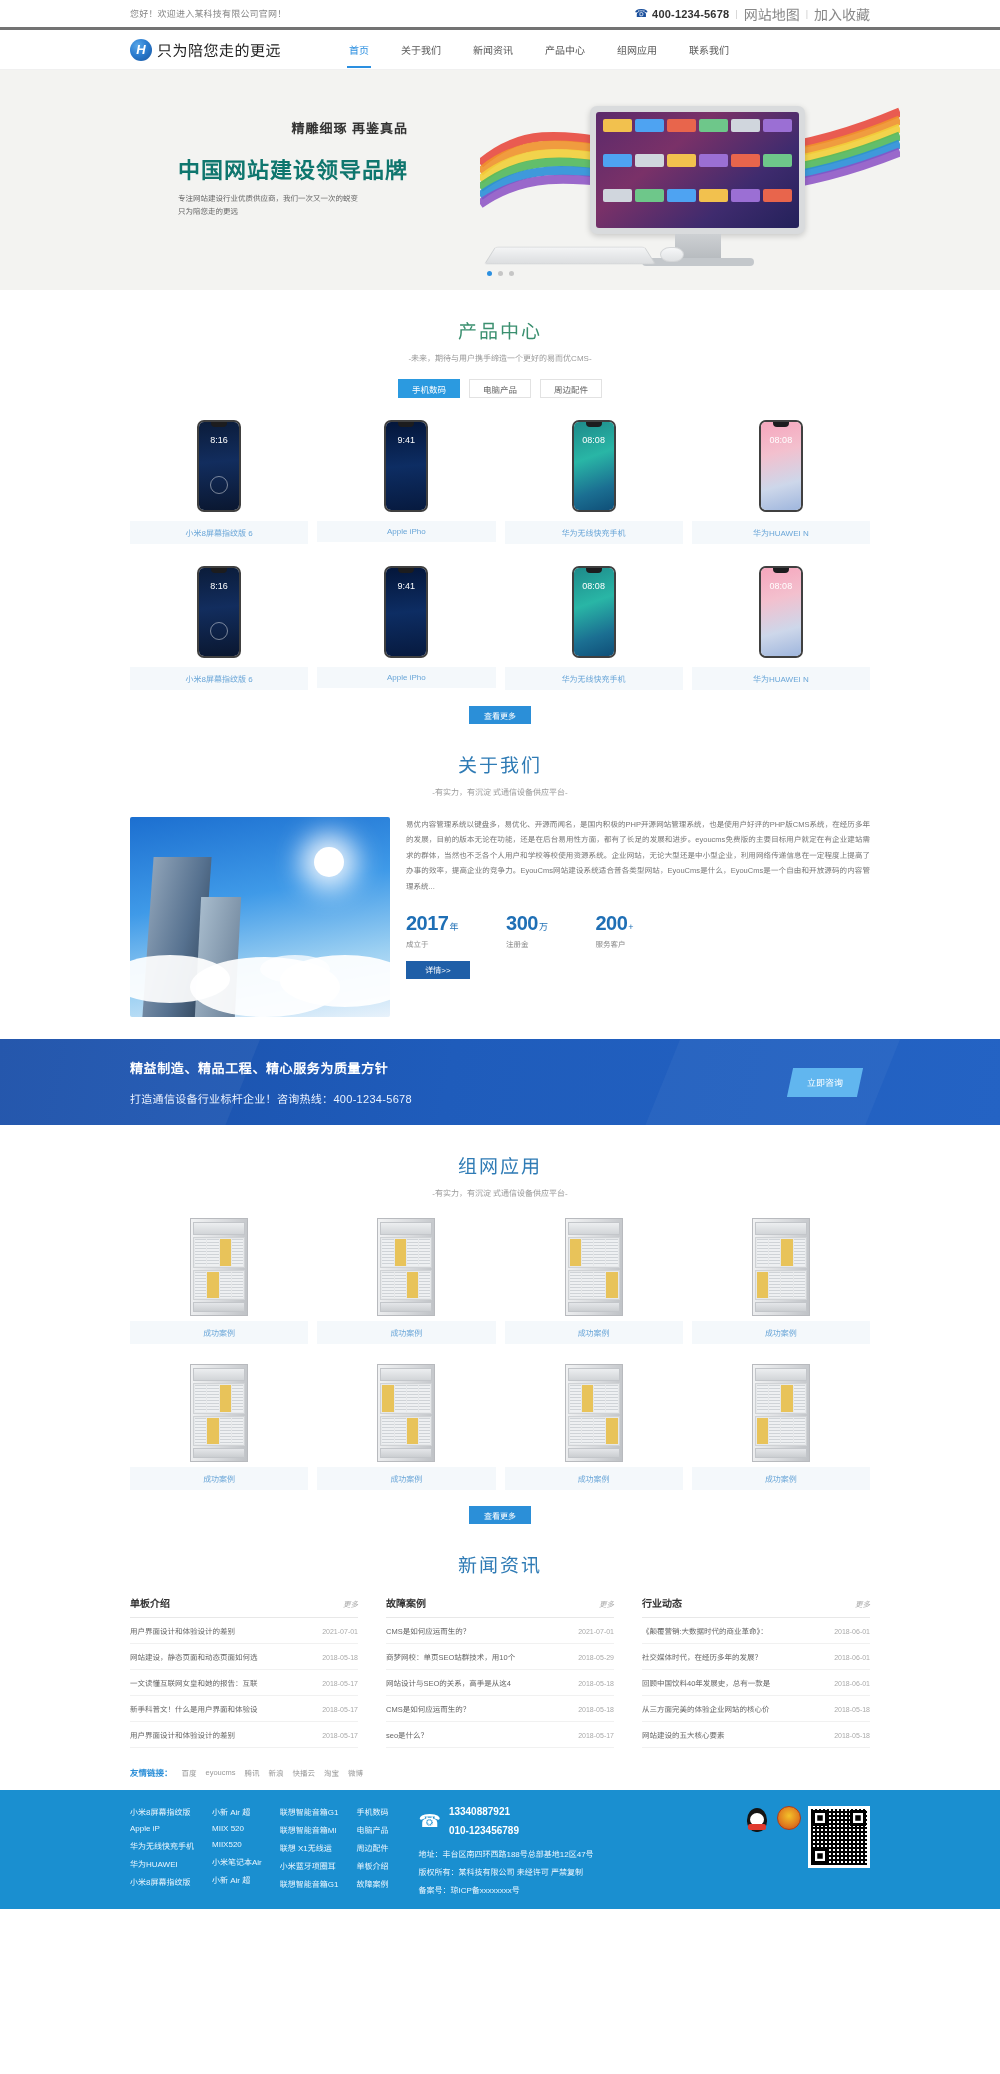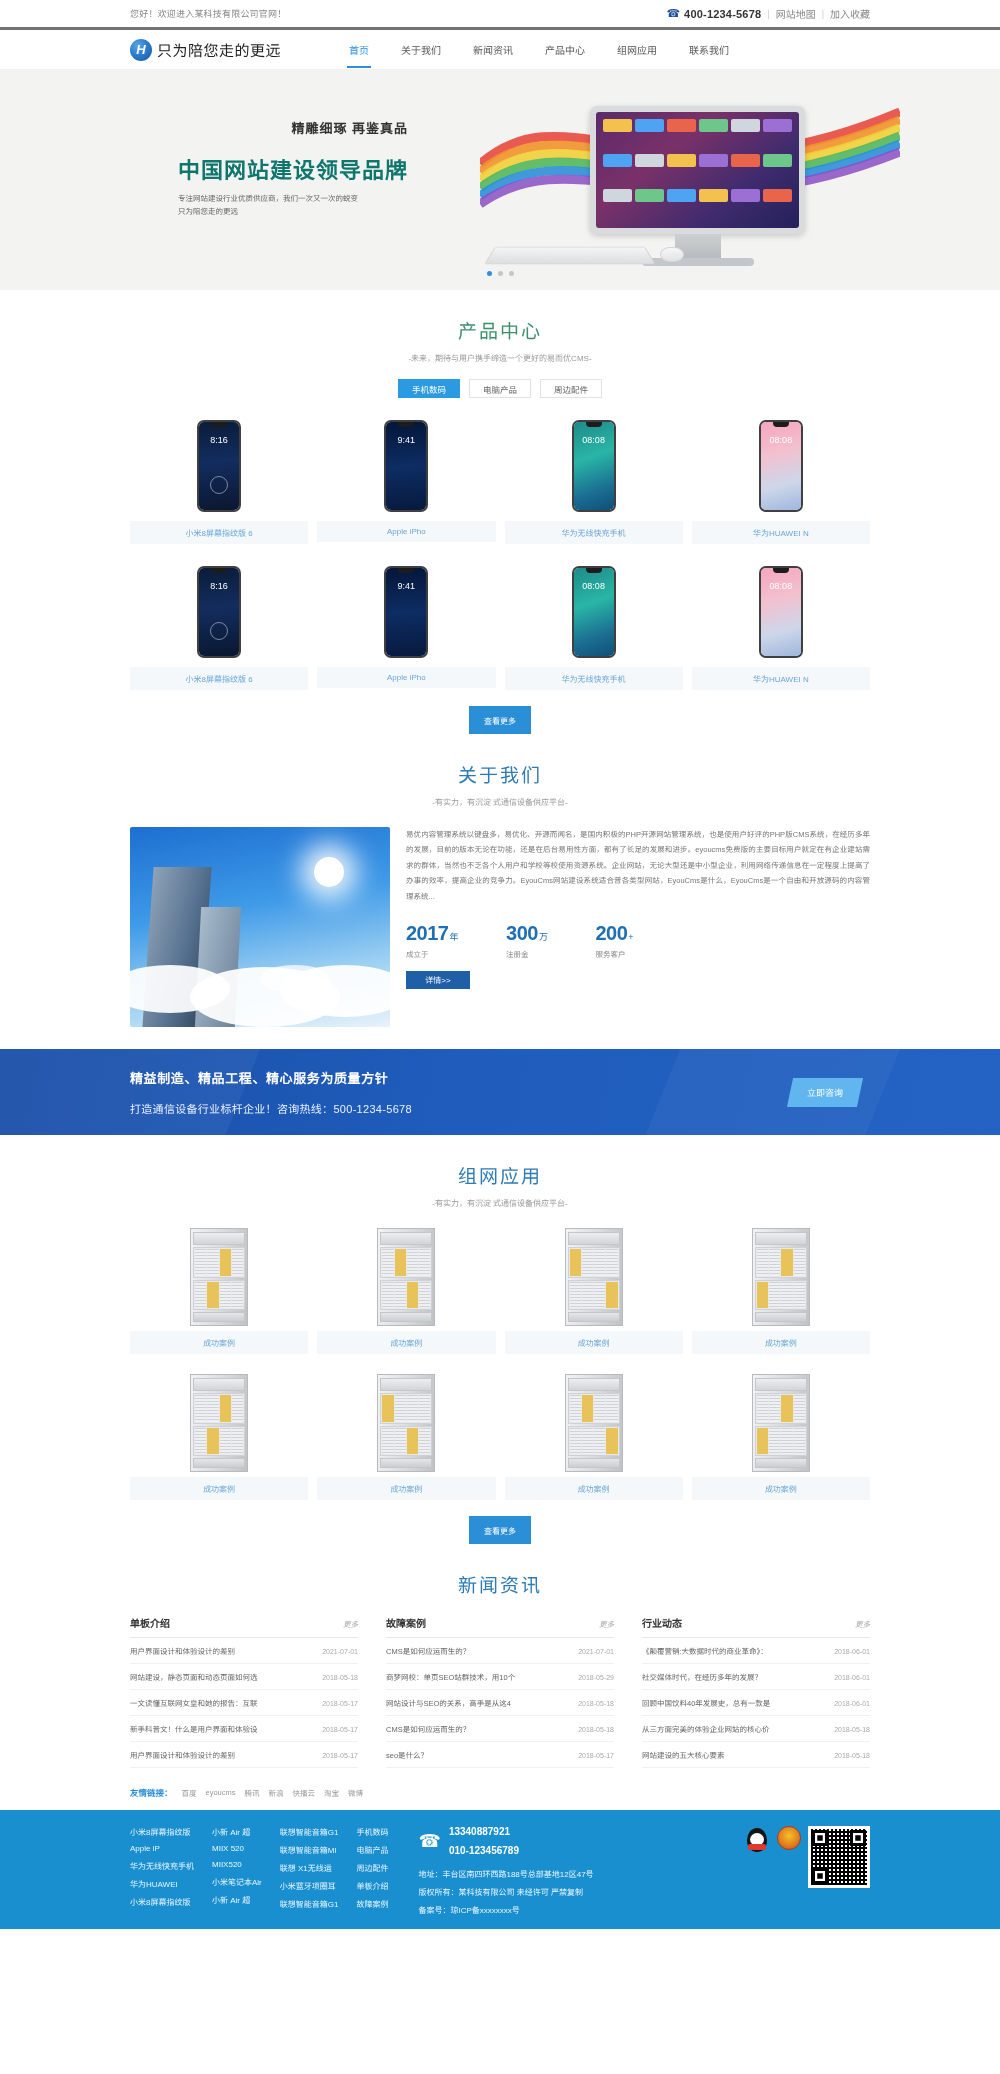--- a/index.html
+++ b/index.html
@@ -20,21 +20,21 @@
     background: #ffffff;
     border-bottom: 3px solid #737373;
     display: flex; align-items: center;
   }
   .topbar .wrap { display: flex; align-items: center; justify-content: space-between; }
   .topbar-welcome { font-size: 9px; color: #888; letter-spacing: .2px; }
   .topbar-right { display: flex; align-items: center; gap: 4px; font-size: 9px; color: #888; }
   .phone-icon { color: #1a4f9c; font-size: 11px; line-height: 1; }
   .topbar-phone { font-weight: bold; color: #333; font-size: 11px; letter-spacing: .2px; }
   .topbar-sep { color: #ccc; margin: 0 2px; }
-  .topbar-link { color: #888; text-decoration: none; font-size: 10px; }
+  .topbar-link { color: #888; text-decoration: none; font-size: 14px; }
 
   
   .header {
     height: 40px;
     background: #ffffff;
     border-bottom: 1px solid #f0f0f0;
     display: flex; align-items: center;
   }
   .header .wrap { display: flex; align-items: center; }
   .logo { display: flex; align-items: center; gap: 5px; }
@@ -145,21 +145,21 @@
   .ph-iphone .scr { background: linear-gradient(175deg,#04163a,#0d2d63 50%,#071a3f); }
   .ph-huawei1 .scr { background: linear-gradient(160deg,#1e8a8a,#29b6a6 40%,#1b6f92 75%,#0f4f78); }
   .ph-huawei2 .scr { background: linear-gradient(165deg,#f6a6bd,#f3c0ce 35%,#cdd7ea 70%,#9fb6dd); }
   .phone .notch { position: absolute; top: 0; left: 50%; transform: translateX(-50%);
     width: 16px; height: 5px; background: #1c1c1e; border-radius: 0 0 4px 4px; }
   .ring { position: absolute; bottom: 16px; left: 50%; transform: translateX(-50%);
     width: 18px; height: 18px; border: 1px solid rgba(255,255,255,.45); border-radius: 50%; }
 
   
   .more-btn {
-    display: block; width: 62px; height: 28px; margin: 16px auto 0;
+    display: block; width: 62px; height: 18px; margin: 16px auto 0;
     background: #2b8fd8; color: #fff; font-size: 8px; border: none; cursor: pointer;
   }
 
   
   .about-row { display: flex; gap: 16px; margin-top: 20px; }
   .about-img {
     width: 260px; height: 200px; flex: none; border-radius: 2px; overflow: hidden;
     background: linear-gradient(170deg,#1c6fd0 0%, #3f9ae8 40%, #9cd0f2 72%, #e8f2fb 100%);
     position: relative;
   }
@@ -524,21 +524,21 @@
         <button class="detail-btn">详情&gt;&gt;</button>
       </div>
     </div>
   </div>
 </div>
 
 <div class="cta">
   <div class="wrap">
     <div>
       <div class="cta-l1">精益制造、精品工程、精心服务为质量方针</div>
-      <div class="cta-l2">打造通信设备行业标杆企业！咨询热线：500-1234-5678</div>
+      <div class="cta-l2">打造通信设备行业标杆企业！咨询热线：400-1234-5678</div>
     </div>
     <button class="cta-btn"><span>立即咨询</span></button>
   </div>
 </div>
 
 <div class="section">
   <div class="wrap">
     <h2 class="sec-title blue">组网应用</h2>
     <div class="sec-sub">-有实力，有沉淀 式通信设备供应平台-</div>
 

